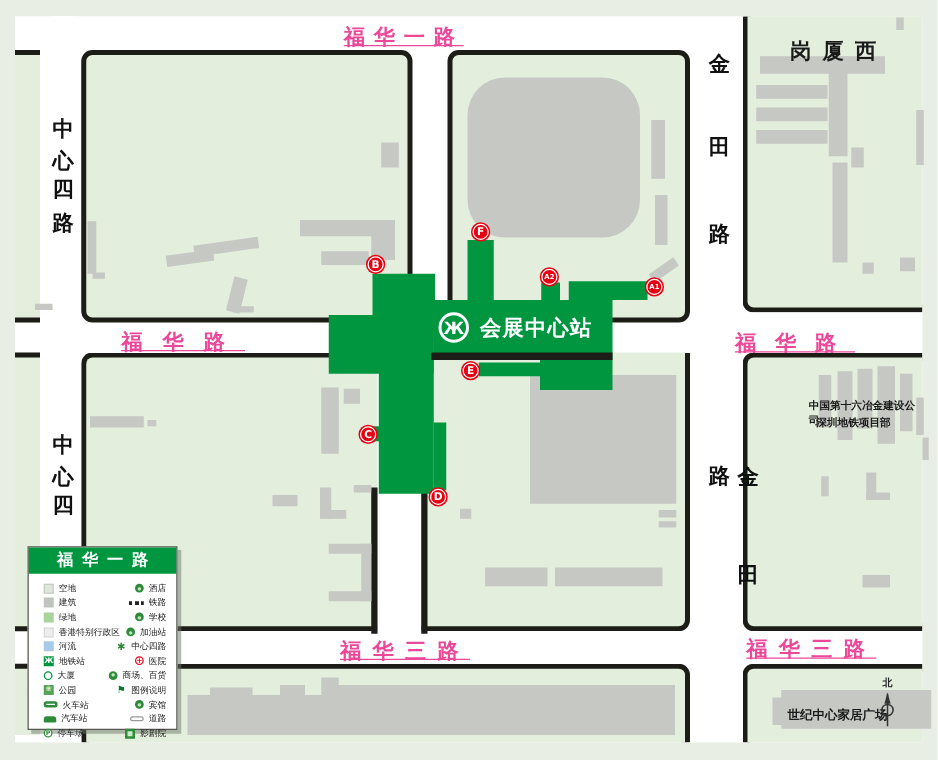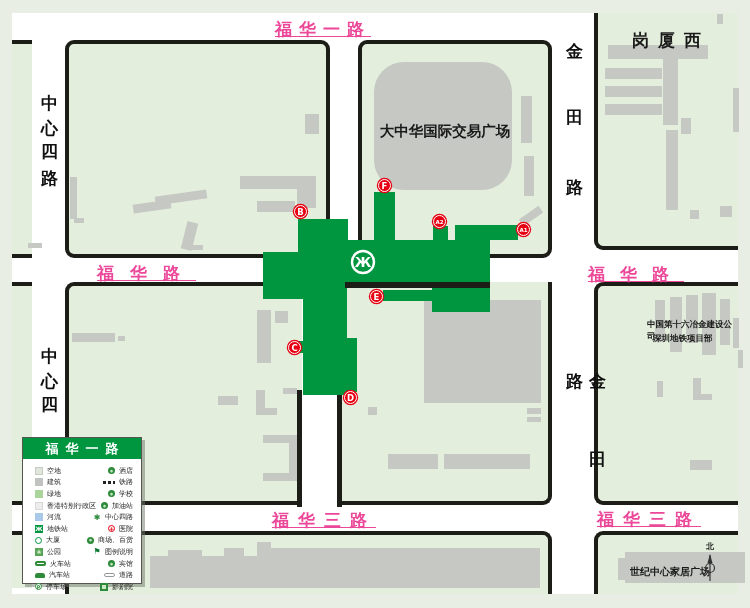--- a/index.html
+++ b/index.html
@@ -167,21 +167,20 @@
     <div class="rl" style="left:85px;top:249px;letter-spacing:16px;">福华路</div>
     <div class="rl" style="left:576px;top:250px;letter-spacing:15px;">福华路</div>
     <div class="rl" style="left:260px;top:496px;letter-spacing:9px;">福华三路</div>
     <div class="rl" style="left:585px;top:495px;letter-spacing:9px;">福华三路</div>
     <div class="vl" style="left:27px;top:67px;letter-spacing:25px;">中心四路</div>
     <div class="vl" style="left:27px;top:320px;letter-spacing:25px;">中心四</div>
     <div class="vl" style="left:552px;top:15px;letter-spacing:68px;">金田路</div>
     <div class="vl" style="left:552px;top:345px;letter-spacing:80px;">金田路</div>
 
     <div class="pl" style="left:620px;top:16px;font-size:17px;letter-spacing:9px;">岗厦西</div>
-    <div class="pl" style="left:366px;top:109px;width:134px;text-align:center;font-size:14.5px;">大中华国际交易广场</div>
     <div class="pl" style="left:635px;top:306px;font-size:8.5px;font-weight:600;">中国第十六冶金建设公司</div>
     <div class="pl" style="left:641px;top:320px;font-size:8.5px;font-weight:600;">深圳地铁项目部</div>
     <div class="pl" style="left:618px;top:552px;font-size:10px;">世纪中心家居广场</div>
 
     <div class="grn" style="left:362px;top:179px;width:21px;height:50px;"></div>
     <div class="grn" style="left:286px;top:206px;width:50px;height:45px;"></div>
     <div class="grn" style="left:251px;top:239px;width:84px;height:47px;"></div>
     <div class="grn" style="left:291px;top:239px;width:44px;height:143px;"></div>
     <div class="grn" style="left:335px;top:227px;width:143px;height:44px;"></div>
     <div class="grn" style="left:420px;top:271px;width:58px;height:28px;"></div>
@@ -190,20 +189,21 @@
     <div class="grn" style="left:371px;top:277px;width:49px;height:11px;"></div>
     <div class="grn" style="left:284px;top:328px;width:9px;height:12px;"></div>
     <div class="grn" style="left:335px;top:325px;width:10px;height:54px;"></div>
     <div class="station-curb" style="left:333px;top:269px;width:145px;height:6px;"></div>
 
     <div class="station-label" style="left:338px;top:236px;">
       <svg width="26" height="26" viewBox="0 0 26 26">
         <circle cx="13" cy="13" r="11" fill="none" stroke="#ffffff" stroke-width="2.4"></circle>
         <text x="13" y="18" text-anchor="middle" font-size="13.5" font-weight="bold" fill="#ffffff">Ж</text>
       </svg>
+      <span class="station-name">会展中心站</span>
     </div>
 
     <div class="exit sm" style="left:505px;top:210px;">A1</div>
     <div class="exit sm" style="left:421px;top:202px;">A2</div>
     <div class="exit" style="left:282px;top:192px;">B</div>
     <div class="exit" style="left:276px;top:328px;">C</div>
     <div class="exit" style="left:332px;top:378px;">D</div>
     <div class="exit" style="left:358px;top:277px;">E</div>
     <div class="exit" style="left:366px;top:166px;">F</div>
   </div>

